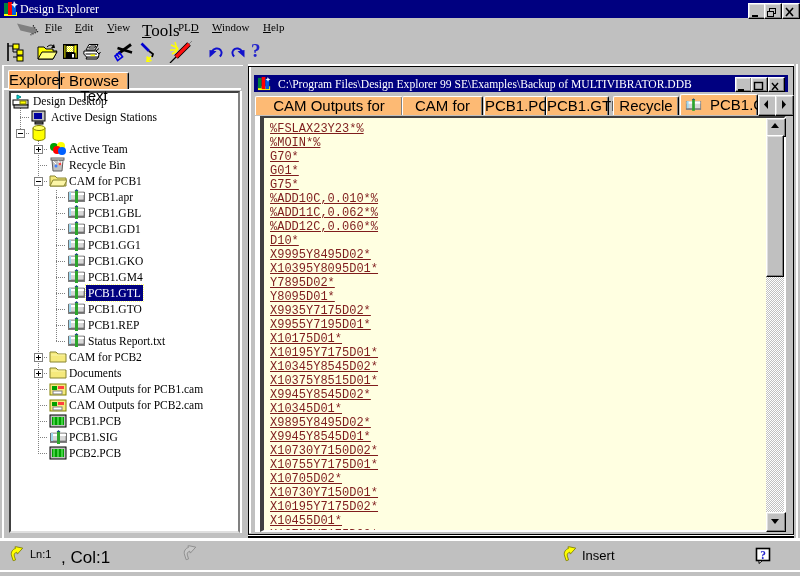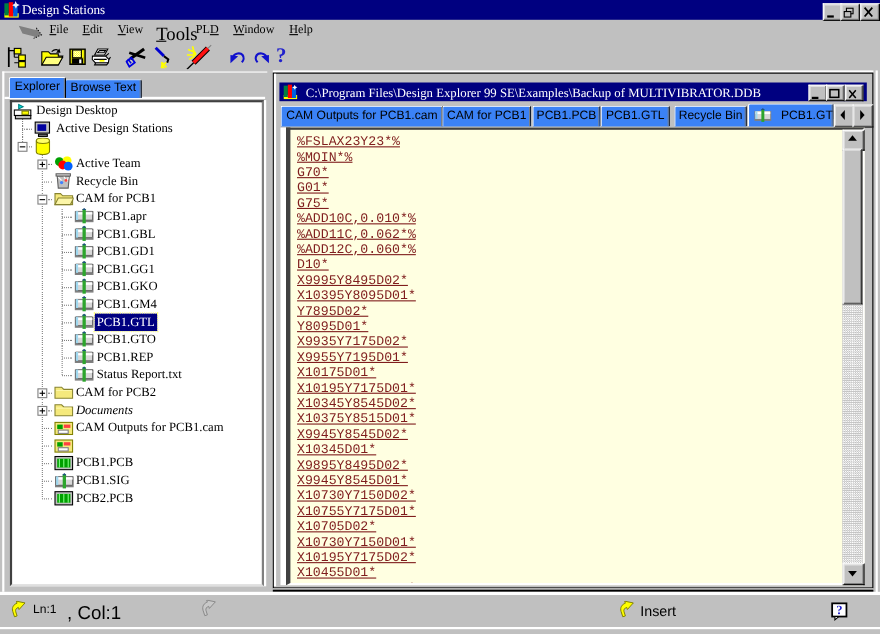--- a/index.html
+++ b/index.html
@@ -3,41 +3,41 @@
 <style>
 html,body{margin:0;padding:0;}
 body{width:800px;height:576px;position:relative;background:#c0c0c0;overflow:hidden;
  font-family:"Liberation Sans",sans-serif;-webkit-font-smoothing:none;}
 .abs{position:absolute;}
 .serif{font-family:"Liberation Serif",serif;}
 .mono{font-family:"Liberation Mono",monospace;}
 .btn{background:#c0c0c0;border-top:1px solid #fff;border-left:1px solid #fff;
  border-right:1px solid #000;border-bottom:1px solid #000;
  box-shadow:inset -1px -1px 0 #808080,inset 1px 1px 0 #dfdfdf;}
-.tab{background:#3b82f6;border-top:1px solid #fff;border-left:1px solid #fff;
+.tab{background:#fdba74;border-top:1px solid #fff;border-left:1px solid #fff;
  border-right:1px solid #000;border-top-left-radius:2px;border-top-right-radius:2px;
- box-shadow:inset -1px 0 0 #808080;font-size:11px;text-align:center;color:#000;}
+ box-shadow:inset -1px 0 0 #808080;font-size:15px;text-align:center;color:#000;}
 .row{position:absolute;height:16px;line-height:16px;font-size:11.5px;font-family:"Liberation Serif",serif;white-space:nowrap;color:#000;}
 .dotv{position:absolute;width:1px;background-image:repeating-linear-gradient(to bottom,#808080 0 1px,transparent 1px 2px);}
 .doth{position:absolute;height:1px;background-image:repeating-linear-gradient(to right,#808080 0 1px,transparent 1px 2px);}
 .expbox{position:absolute;width:9px;height:9px;background:#fff;border:1px solid #808080;box-sizing:border-box;}
 .expbox:before{content:"";position:absolute;left:1px;right:1px;top:3px;height:1px;background:#000;}
 .expbox.plus:after{content:"";position:absolute;left:3px;top:1px;bottom:1px;width:1px;background:#000;}
 </style></head>
 <body>
 
 <div class="abs" style="left:0;top:0;width:800px;height:18px;background:#000080;"></div>
 <svg class="abs" style="left:3px;top:1px" width="16" height="16" viewBox="0 0 16 16">
  <rect x="1" y="11" width="13" height="4" fill="#ffff00"></rect>
  <rect x="1" y="2" width="4" height="11" fill="#008040"></rect>
  <rect x="5" y="1" width="4" height="13" fill="#ff0000"></rect>
  <rect x="9" y="3" width="4" height="11" fill="#0060e0"></rect>
  <path d="M11 0 l1.5 2.5 2.5 1 -2.5 1.2 -1 2.3 -1.2-2.3-2.3-1 2.3-1.2z" fill="#fff" opacity=".9"></path>
 </svg>
-<div class="abs serif" style="left:20px;top:2px;font-size:12px;color:#fff;">Design Stations</div>
+<div class="abs serif" style="left:20px;top:2px;font-size:12px;color:#fff;">Design Explorer</div>
 <div class="btn abs" style="left:748px;top:3px;width:16px;height:14px;"><svg width="14" height="12">
       <rect x="3" y="9" width="6" height="2" fill="#000"></rect>
     </svg></div>
 <div class="btn abs" style="left:764px;top:3px;width:16px;height:14px;"><svg width="14" height="12">
       <rect x="4.5" y="2.5" width="6" height="5" fill="none" stroke="#000"></rect>
       <rect x="2.5" y="5.5" width="6" height="5" fill="#c0c0c0" stroke="#000"></rect>
     </svg></div>
 <div class="btn abs" style="left:782px;top:3px;width:16px;height:14px;"><svg width="14" height="12">
       <path d="M3 2 L10 10 M10 2 L3 10" stroke="#000" stroke-width="1.6"></path>
     </svg></div>
@@ -175,22 +175,23 @@
 <div class="row" style="left:88px;top:205px;">PCB1.GBL</div>
 <div class="row" style="left:88px;top:221px;">PCB1.GD1</div>
 <div class="row" style="left:88px;top:237px;">PCB1.GG1</div>
 <div class="row" style="left:88px;top:253px;">PCB1.GKO</div>
 <div class="row" style="left:88px;top:269px;">PCB1.GM4</div>
 <div class="row" style="left:86px;top:285px;background:#000080;color:#fff;padding:0 2px;outline:1px dotted #ffff80;">PCB1.GTL</div>
 <div class="row" style="left:88px;top:301px;">PCB1.GTO</div>
 <div class="row" style="left:88px;top:317px;">PCB1.REP</div>
 <div class="row" style="left:88px;top:333px;">Status Report.txt</div>
 <div class="row" style="left:69px;top:349px;">CAM for PCB2</div>
-<div class="row" style="left:69px;top:365px;font-style:italic;">Documents</div>
+<div class="row" style="left:69px;top:365px;">Documents</div>
 <div class="row" style="left:69px;top:381px;">CAM Outputs for PCB1.cam</div>
+<div class="row" style="left:69px;top:397px;">CAM Outputs for PCB2.cam</div>
 <div class="row" style="left:69px;top:413px;">PCB1.PCB</div>
 <div class="row" style="left:69px;top:429px;">PCB1.SIG</div>
 <div class="row" style="left:69px;top:445px;">PCB2.PCB</div>
 
 <svg class="abs" style="left:12px;top:94px" width="20" height="16" viewBox="0 0 20 16">
       <path d="M5 1 l4 2 -4 2 z" fill="#00e0e0" stroke="#008080"></path>
       <rect x="1" y="6" width="15" height="5" fill="#fff" stroke="#000"></rect>
       <rect x="2" y="11" width="14" height="3" fill="#c0c0c0" stroke="#000"></rect>
       <rect x="8" y="7" width="6" height="3" fill="#ffff00" stroke="#808000"></rect>
     </svg>

